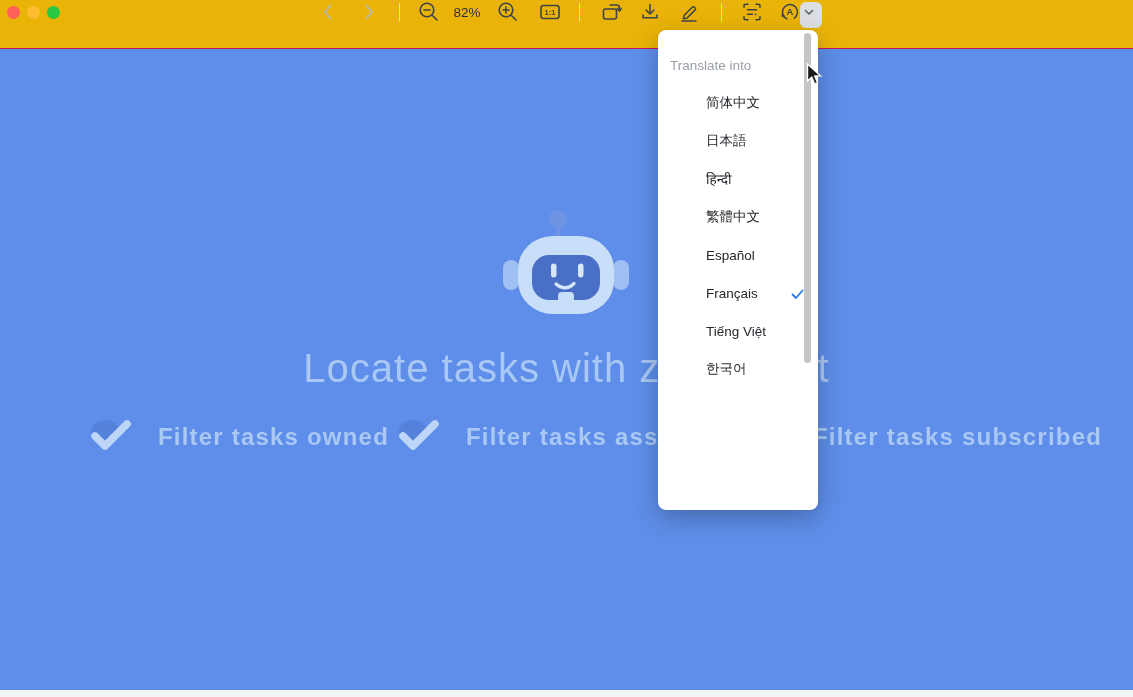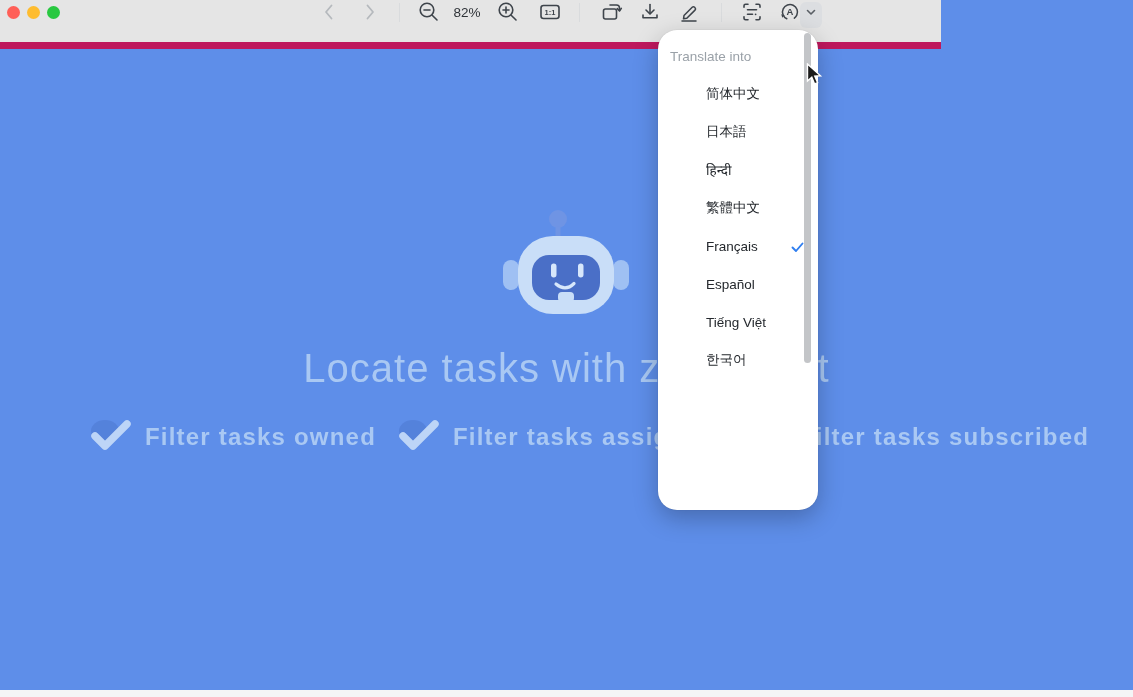--- a/index.html
+++ b/index.html
@@ -1,48 +1,48 @@
 <!DOCTYPE html>
 <html><head>
 <meta charset="utf-8">
 <style>
   * { margin:0; padding:0; box-sizing:border-box; }
   body { font-family:"Liberation Sans", sans-serif; }
   .window { position:relative; width:1133px; height:697px; overflow:hidden; background:#5e8ee9; }
 
   
-  .header { position:absolute; left:0; top:0; width:941px; height:49px; background:#e5e5e5; border-bottom:7px solid #be185d; }
+  .header { position:absolute; left:0; top:0; width:1133px; height:49px; background:#eab308; border-bottom:1px solid #be185d; }
   .traffic { position:absolute; top:5.5px; width:13px; height:13px; border-radius:50%; }
   .tl-close { left:6.5px;  background:#ff5f57; }
   .tl-min   { left:26.5px; background:#febc2e; }
   .tl-zoom  { left:46.5px; background:#28c840; }
 
-  .tb { position:absolute; top:0; width:24px; height:24px; display:flex; align-items:center; justify-content:center; cursor:default; }
+  .tb { position:absolute; top:0; width:24px; height:24px; display:flex; align-items:center; justify-content:flex-start; cursor:default; }
   .tb svg { display:block; }
   .tb-divider { position:absolute; top:3px; width:1px; height:19px; background:#d9dbdd; }
   .zoom-label { position:absolute; left:447px; top:0; width:40px; height:25px; line-height:25px; text-align:center; font-size:13.5px; color:#2f3338; }
   .chev-bg { position:absolute; left:800px; top:2px; width:22px; height:26px; border-radius:6px; background:#dcdee1; }
 
   
   .content { position:absolute; left:0; top:49px; width:1133px; height:641px; background:#5e8ee9; }
   .bottom-strip { position:absolute; left:0; top:690px; width:1133px; height:7px; background:#f4f5f6; }
 
   .robot { position:absolute; left:501px; top:151px; } 
 
   .headline { position:absolute; left:0; top:297px; width:1133px; text-align:center;
               font-size:40px; font-weight:400; letter-spacing:1px; color:#a9c8f3; }
 
-  .feature { position:absolute; top:369px; display:flex; align-items:center; gap:11px; }
+  .feature { position:absolute; top:369px; display:flex; align-items:center; gap:24px; }
   .feature .flabel { font-size:24px; font-weight:600; letter-spacing:1.2px; color:#a9c8f3; white-space:nowrap; }
   .f1 { left:88px; } .f2 { left:396px; } .f3 { left:743px; }
 
   
   .dropdown { position:absolute; left:658px; top:30px; width:160px; height:480px; background:#ffffff;
-              border-radius:19px; box-shadow:0 0 1px rgba(0,0,0,0.2), 0 8px 24px rgba(0,0,0,0.25);
-              overflow:hidden; padding-top:7px; }
+              border-radius:8px; box-shadow:0 0 1px rgba(0,0,0,0.2), 0 8px 24px rgba(0,0,0,0.25);
+              overflow:hidden; padding-top:16px; }
   .dd-row { height:38px; display:flex; align-items:center; padding:0 14px 0 12px; font-size:13.5px; color:#24282d; cursor:default; }
   .dd-header { color:#9aa1a8; }
   .dd-row .dd-label { flex:1; white-space:nowrap; overflow:hidden;margin-left:36px; }
   .dd-check { width:13px; height:11px; flex:0 0 auto; }
   .dd-scrollthumb { position:absolute; left:146px; top:3px; width:7px; height:330px; border-radius:4px; background:#c3c5c8; }
 
   .cursor { position:absolute; left:806px; top:63px; }
 </style>
 </head>
 <body>
@@ -232,30 +232,30 @@
     <div class="dd-row">
         <span class="dd-label">日本語</span>
       </div>
     <div class="dd-row">
         <span class="dd-label">हिन्दी</span>
       </div>
     <div class="dd-row">
         <span class="dd-label">繁體中文</span>
       </div>
     <div class="dd-row">
+        <span class="dd-label">Español</span>
+      </div>
+    <div class="dd-row">
       <span class="dd-label">Français</span>
       <span class="dd-check">
         <svg width="13" height="11" viewBox="0 0 13 11" fill="none" stroke="#2f7ef0" stroke-width="1.9" stroke-linecap="round" stroke-linejoin="round">
             <polyline points="1.5,5.5 5,9 11.5,1.5"></polyline>
           </svg>
       </span>
     </div>
-    <div class="dd-row">
-        <span class="dd-label">Español</span>
-      </div>
     <div class="dd-row">
         <span class="dd-label">Tiếng Việt</span>
       </div>
     <div class="dd-row">
         <span class="dd-label">한국어</span>
       </div>
 
     <div class="dd-scrollthumb"></div>
   </div>
 

